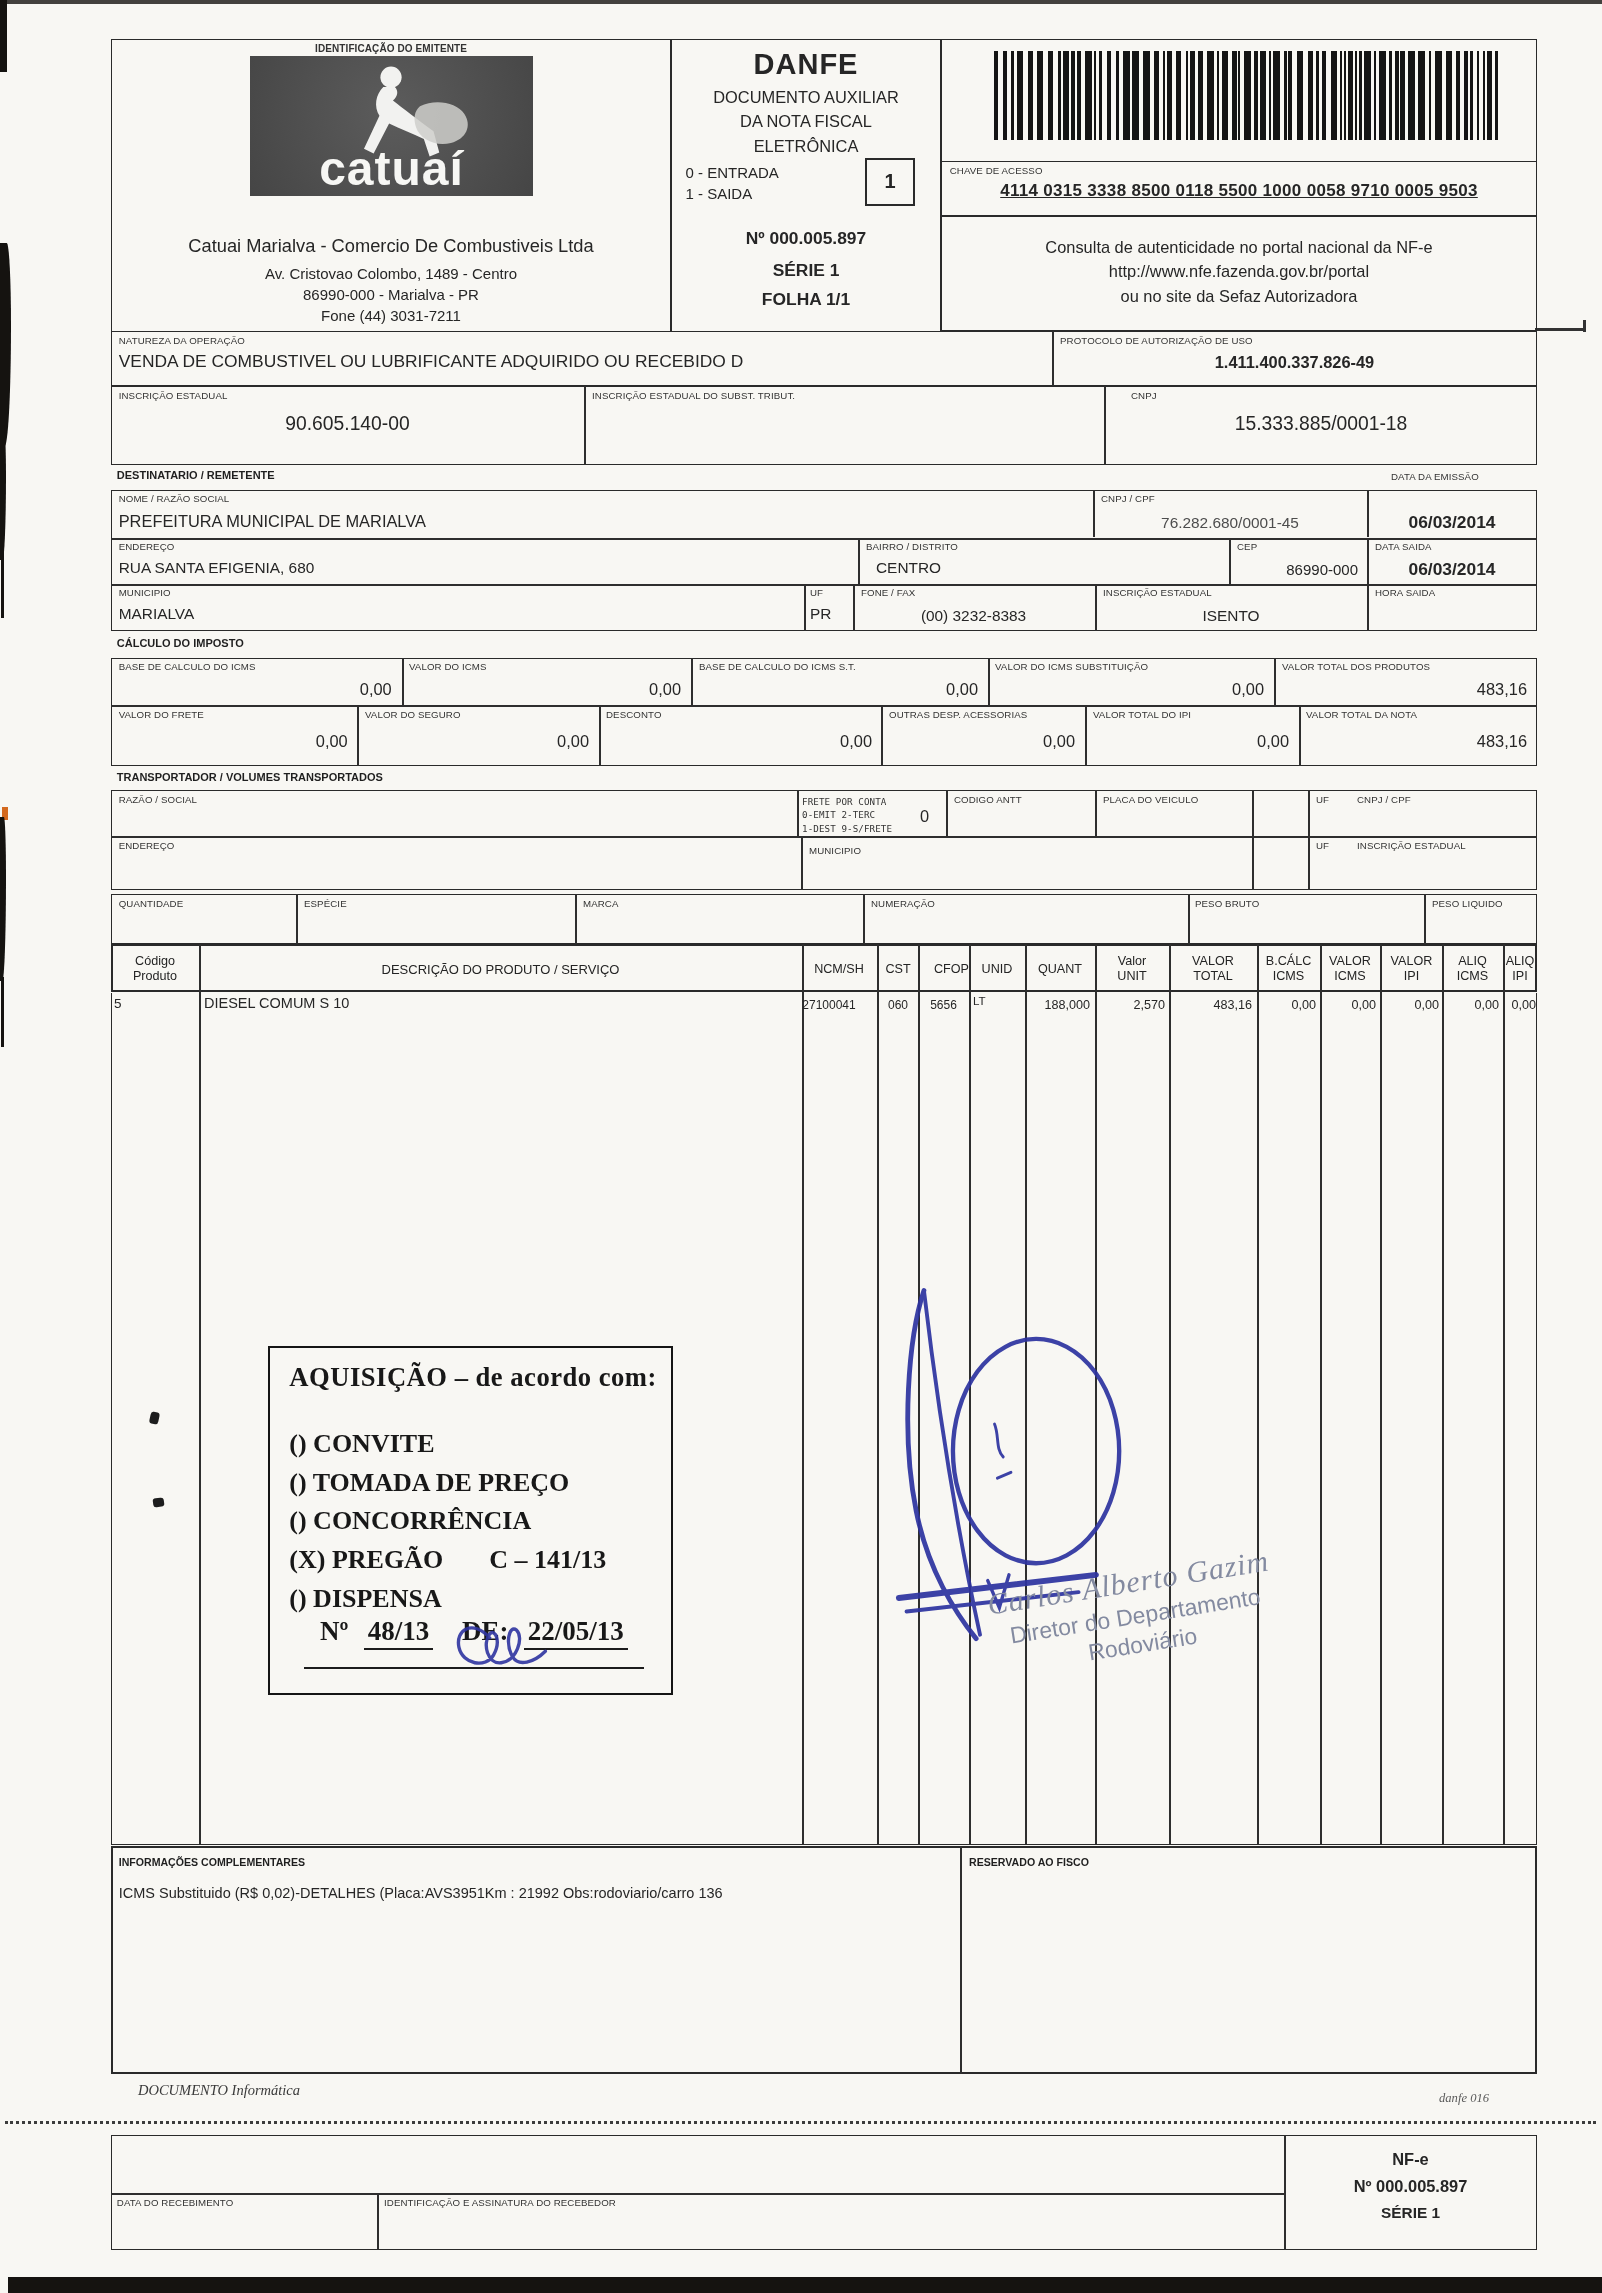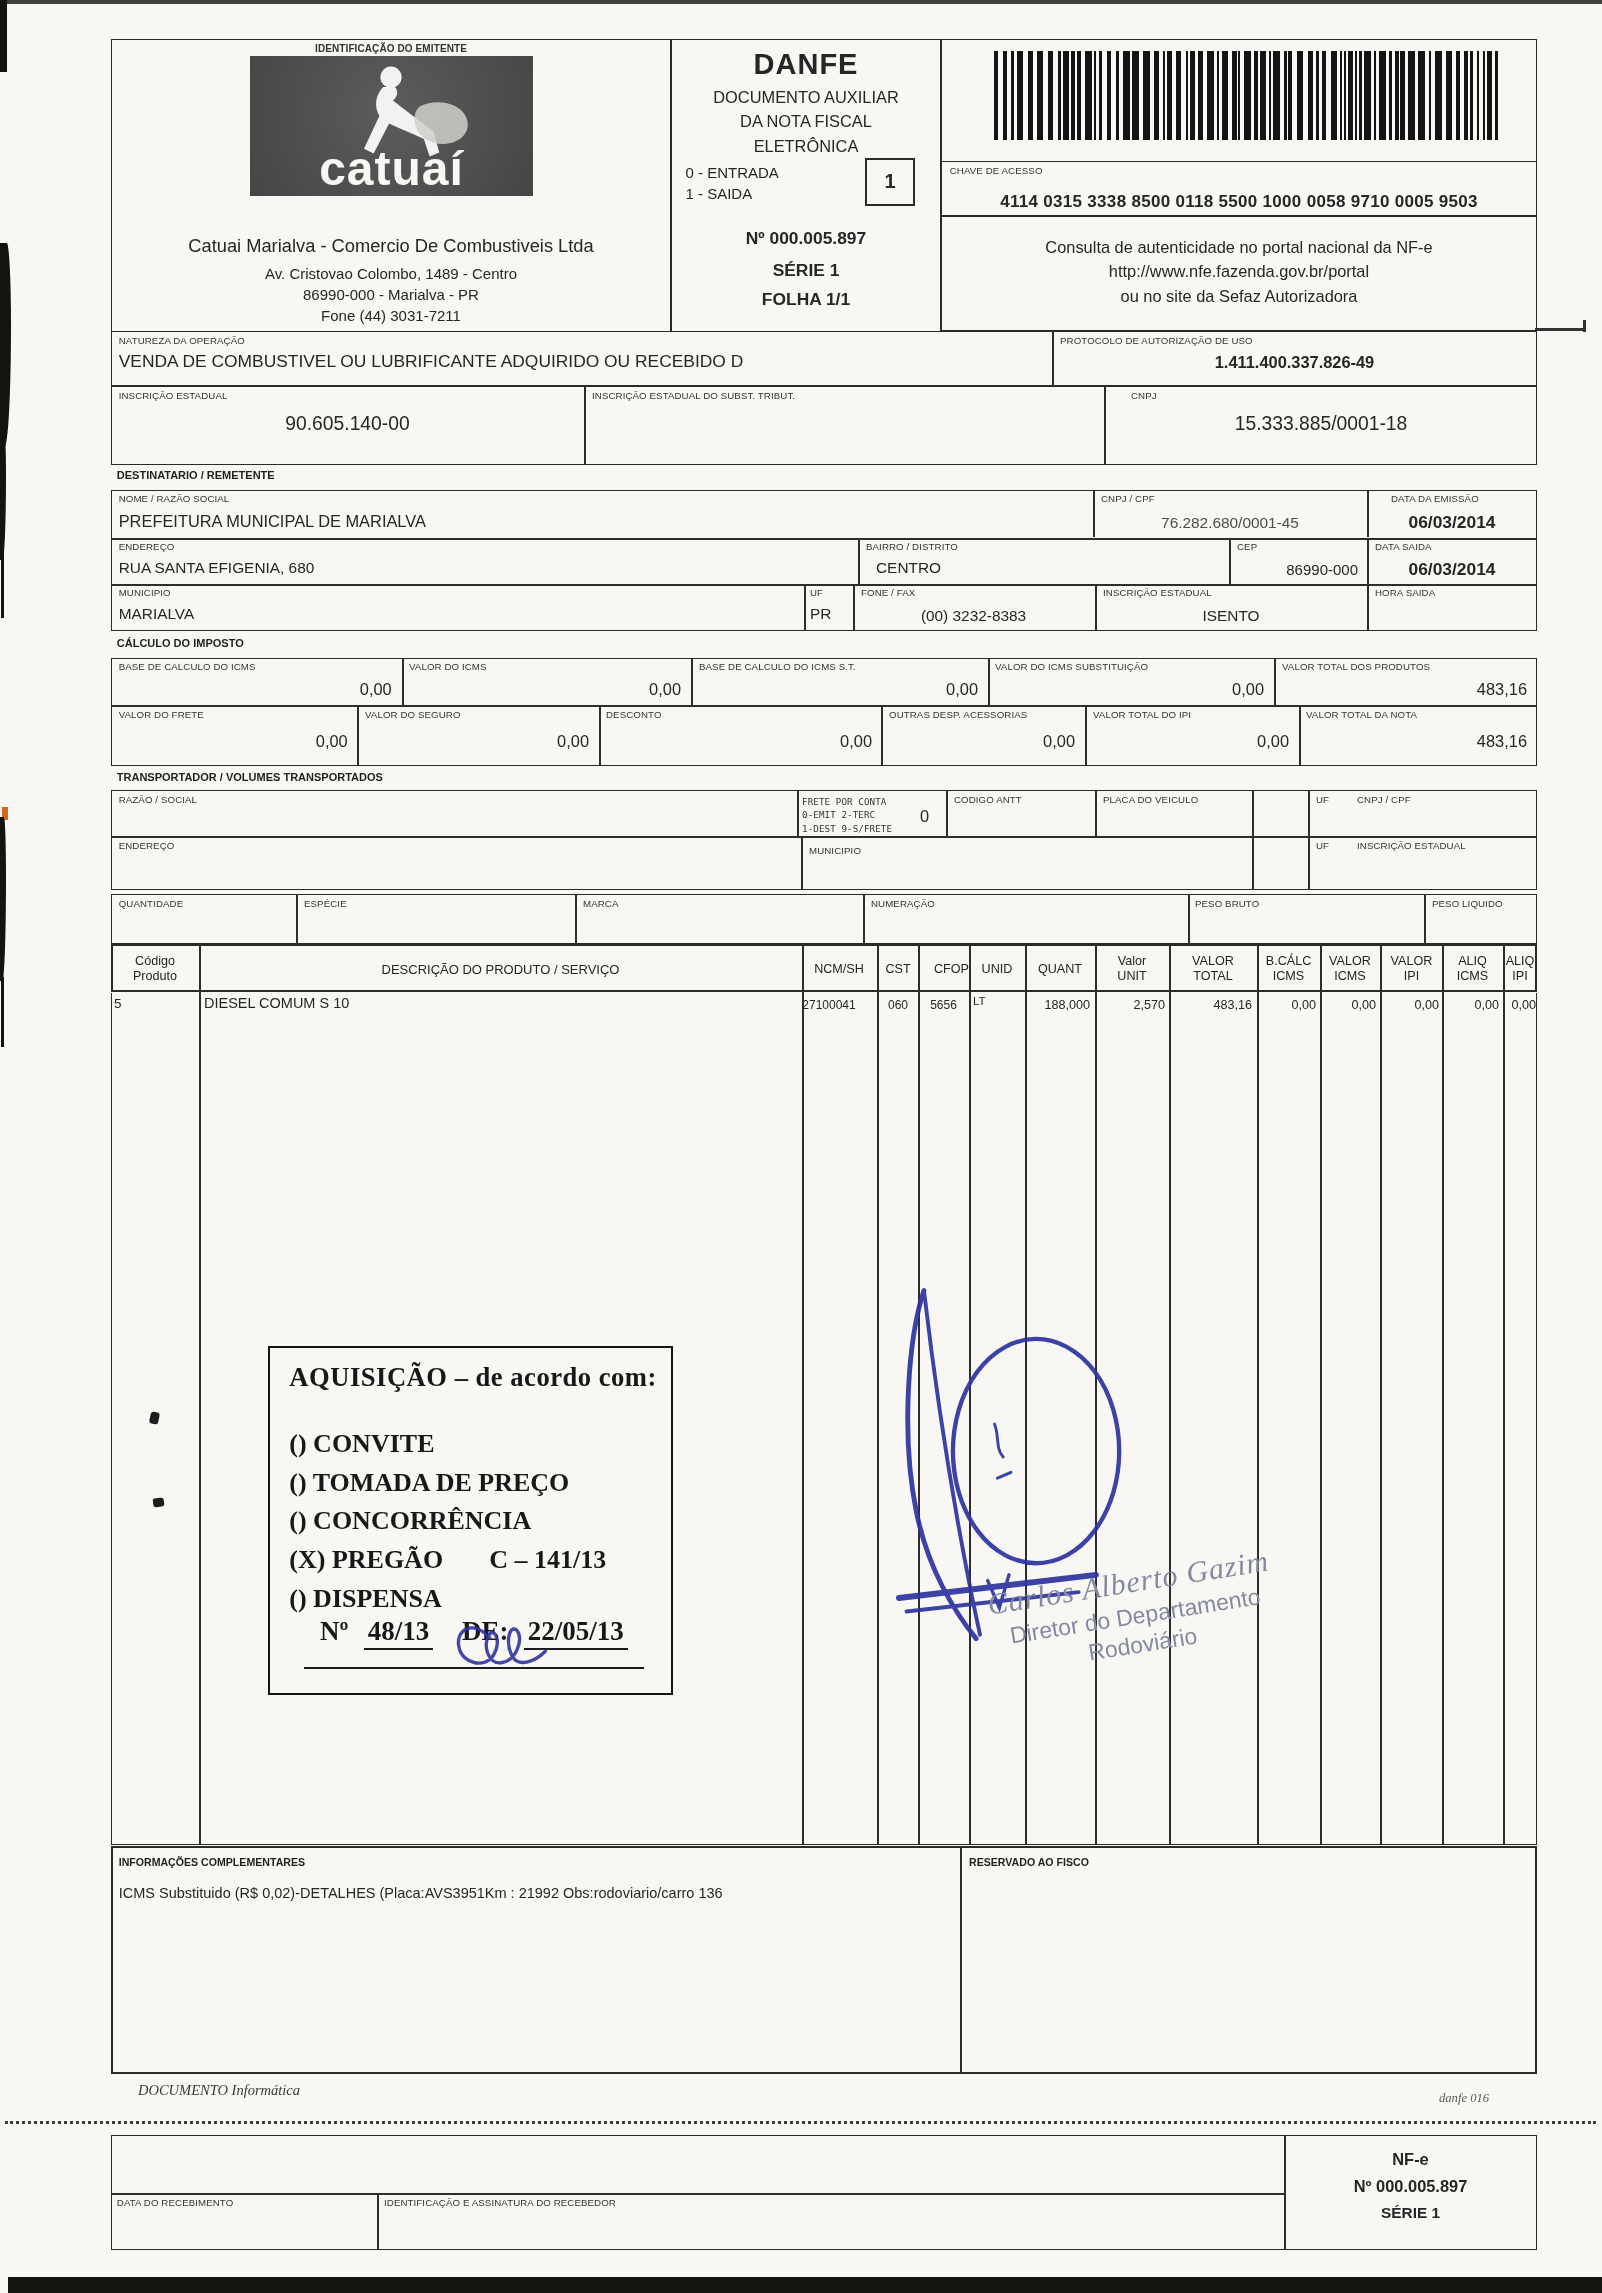--- a/index.html
+++ b/index.html
@@ -143,21 +143,21 @@
         <i style="left:470px;width:3.9px"></i>
         <i style="left:476px;width:2.9px"></i>
         <i style="left:483px;width:1.9px"></i>
         <i style="left:489px;width:1.9px"></i>
         <i style="left:493px;width:4.8px"></i>
         <i style="left:501px;width:2.9px"></i>
       </div>
 
     <div class="b" style="left:830px;top:161px;width:596px;height:55px;">
       <div class="lbl" style="left:7.7px;top:2.9px;">CHAVE DE ACESSO</div>
-      <div class="val c bold" style="left:0;right:0;top:30px;font-size:17px;letter-spacing:0.3px;position:absolute;">4114 0315 3338 8500 0118 5500 1000 0058 9710 0005 9503</div>
+      <div class="val c bold" style="left:0;right:0;top:19px;font-size:17px;letter-spacing:0.3px;position:absolute;text-decoration:underline;">4114 0315 3338 8500 0118 5500 1000 0058 9710 0005 9503</div>
     </div>
 
     <div class="b" style="left:830px;top:216px;width:596px;height:115px;">
       <div class="val c" style="left:0;right:0;top:21px;font-size:16.4px;position:absolute;">Consulta de autenticidade no portal nacional da NF-e</div>
       <div class="val c" style="left:0;right:0;top:45px;font-size:16.4px;position:absolute;">http://www.nfe.fazenda.gov.br/portal</div>
       <div class="val c" style="left:0;right:0;top:70px;font-size:16.4px;position:absolute;">ou no site da Sefaz Autorizadora</div>
     </div>
 
     <div class="b" style="left:0;top:331px;width:1426px;height:55px;"></div>
     <div class="vl" style="left:941px;top:331px;height:55px;"></div>
@@ -186,21 +186,21 @@
     <div class="vl" style="left:1256px;top:538px;height:46px;"></div>
     <div class="vl" style="left:693px;top:584px;height:47px;"></div>
     <div class="vl" style="left:742px;top:584px;height:47px;"></div>
     <div class="vl" style="left:984px;top:584px;height:47px;"></div>
     <div class="vl" style="left:1256px;top:584px;height:47px;"></div>
 
     <div class="lbl" style="left:7.7px;top:493px;">NOME / RAZÃO SOCIAL</div>
     <div class="val" style="left:7.7px;top:512px;font-size:16.4px;">PREFEITURA MUNICIPAL DE MARIALVA</div>
     <div class="lbl" style="left:990px;top:493px;">CNPJ / CPF</div>
     <div class="val c" style="left:982px;width:274px;top:514px;font-size:15.4px;color:#4d4d4d;">76.282.680/0001-45</div>
-    <div class="lbl" style="left:1264px;top:493px;padding-left:16px;">DATA DA EMISSÃO</div>
+    <div class="lbl" style="left:1264px;top:471px;padding-left:16px;">DATA DA EMISSÃO</div>
     <div class="val c bold" style="left:1256px;width:170px;top:512px;font-size:17.4px;">06/03/2014</div>
 
     <div class="lbl" style="left:7.7px;top:541px;">ENDEREÇO</div>
     <div class="val" style="left:7.7px;top:559px;font-size:15.4px;">RUA SANTA EFIGENIA, 680</div>
     <div class="lbl" style="left:755px;top:541px;">BAIRRO / DISTRITO</div>
     <div class="val" style="left:765px;top:559px;font-size:15.4px;">CENTRO</div>
     <div class="lbl" style="left:1126px;top:541px;">CEP</div>
     <div class="val r" style="left:1126px;width:121px;top:561px;font-size:15px;">86990-000</div>
     <div class="lbl" style="left:1264px;top:541px;">DATA SAIDA</div>
     <div class="val c bold" style="left:1256px;width:170px;top:559px;font-size:17.4px;">06/03/2014</div>

